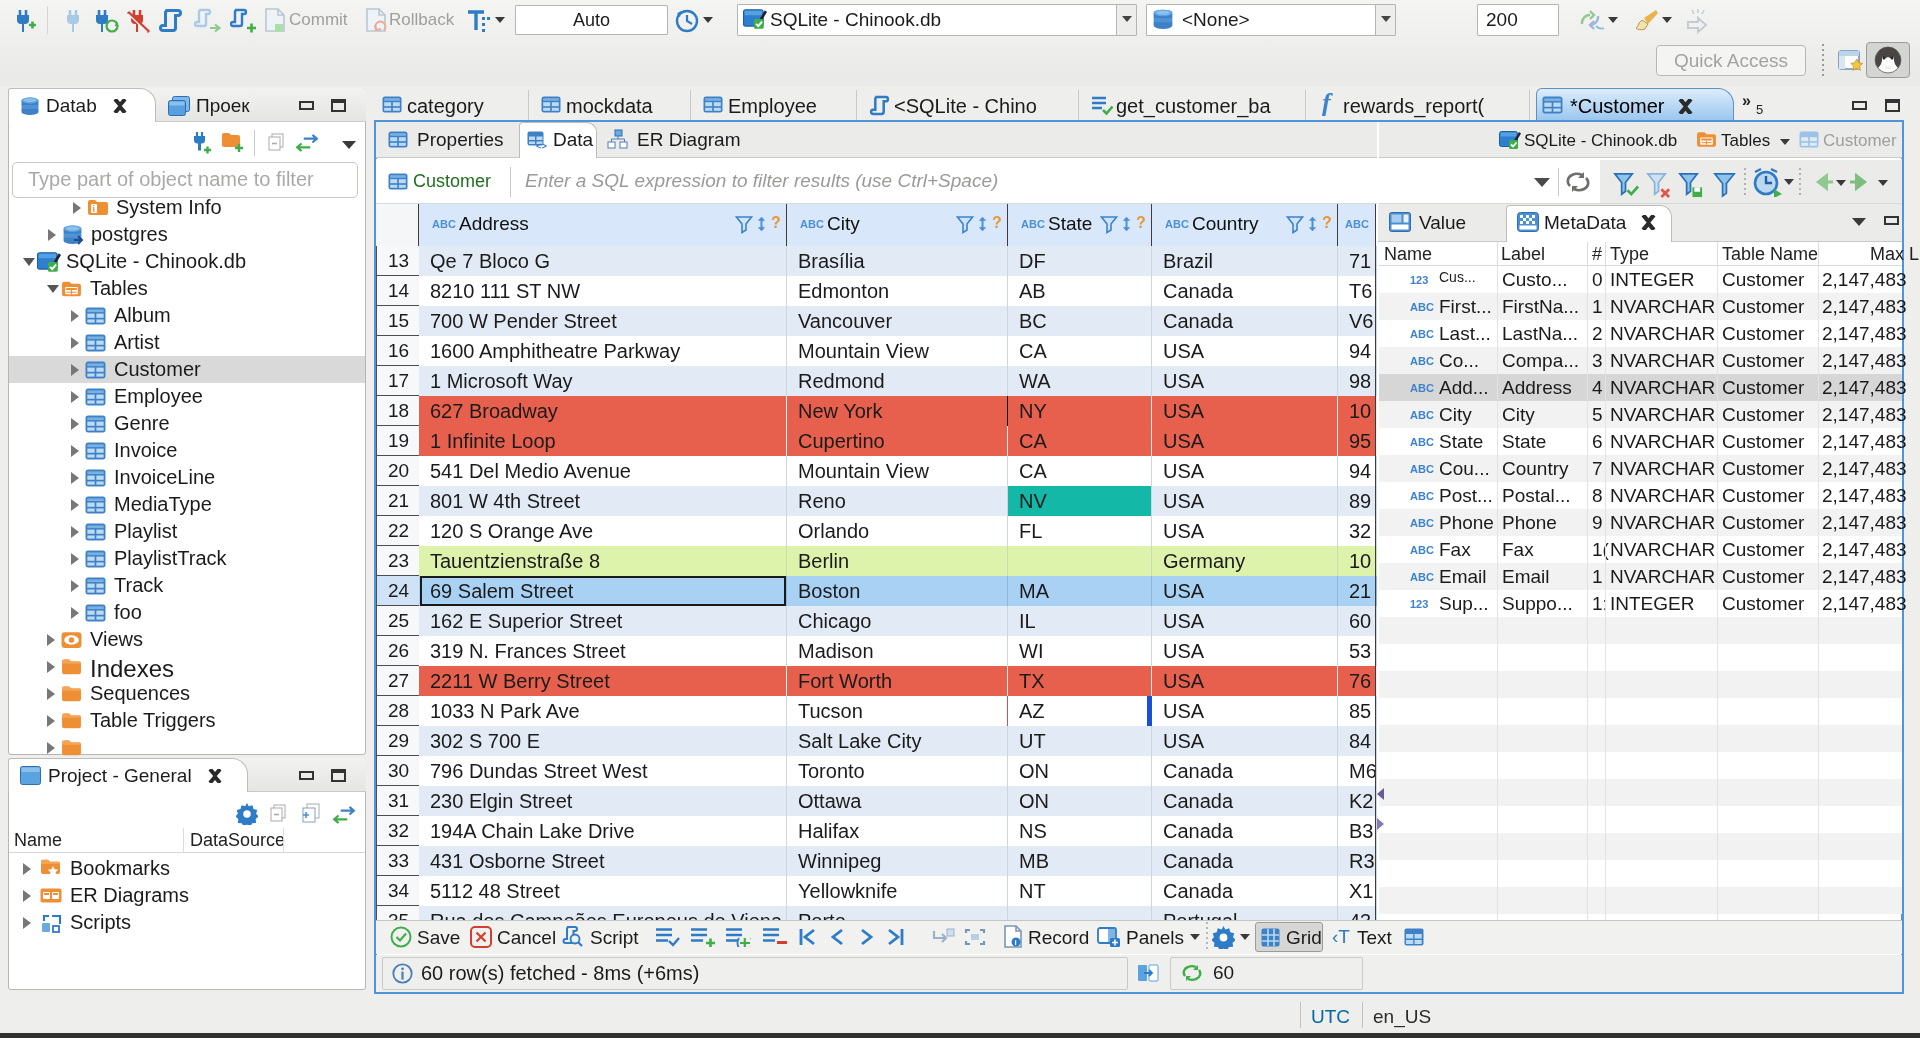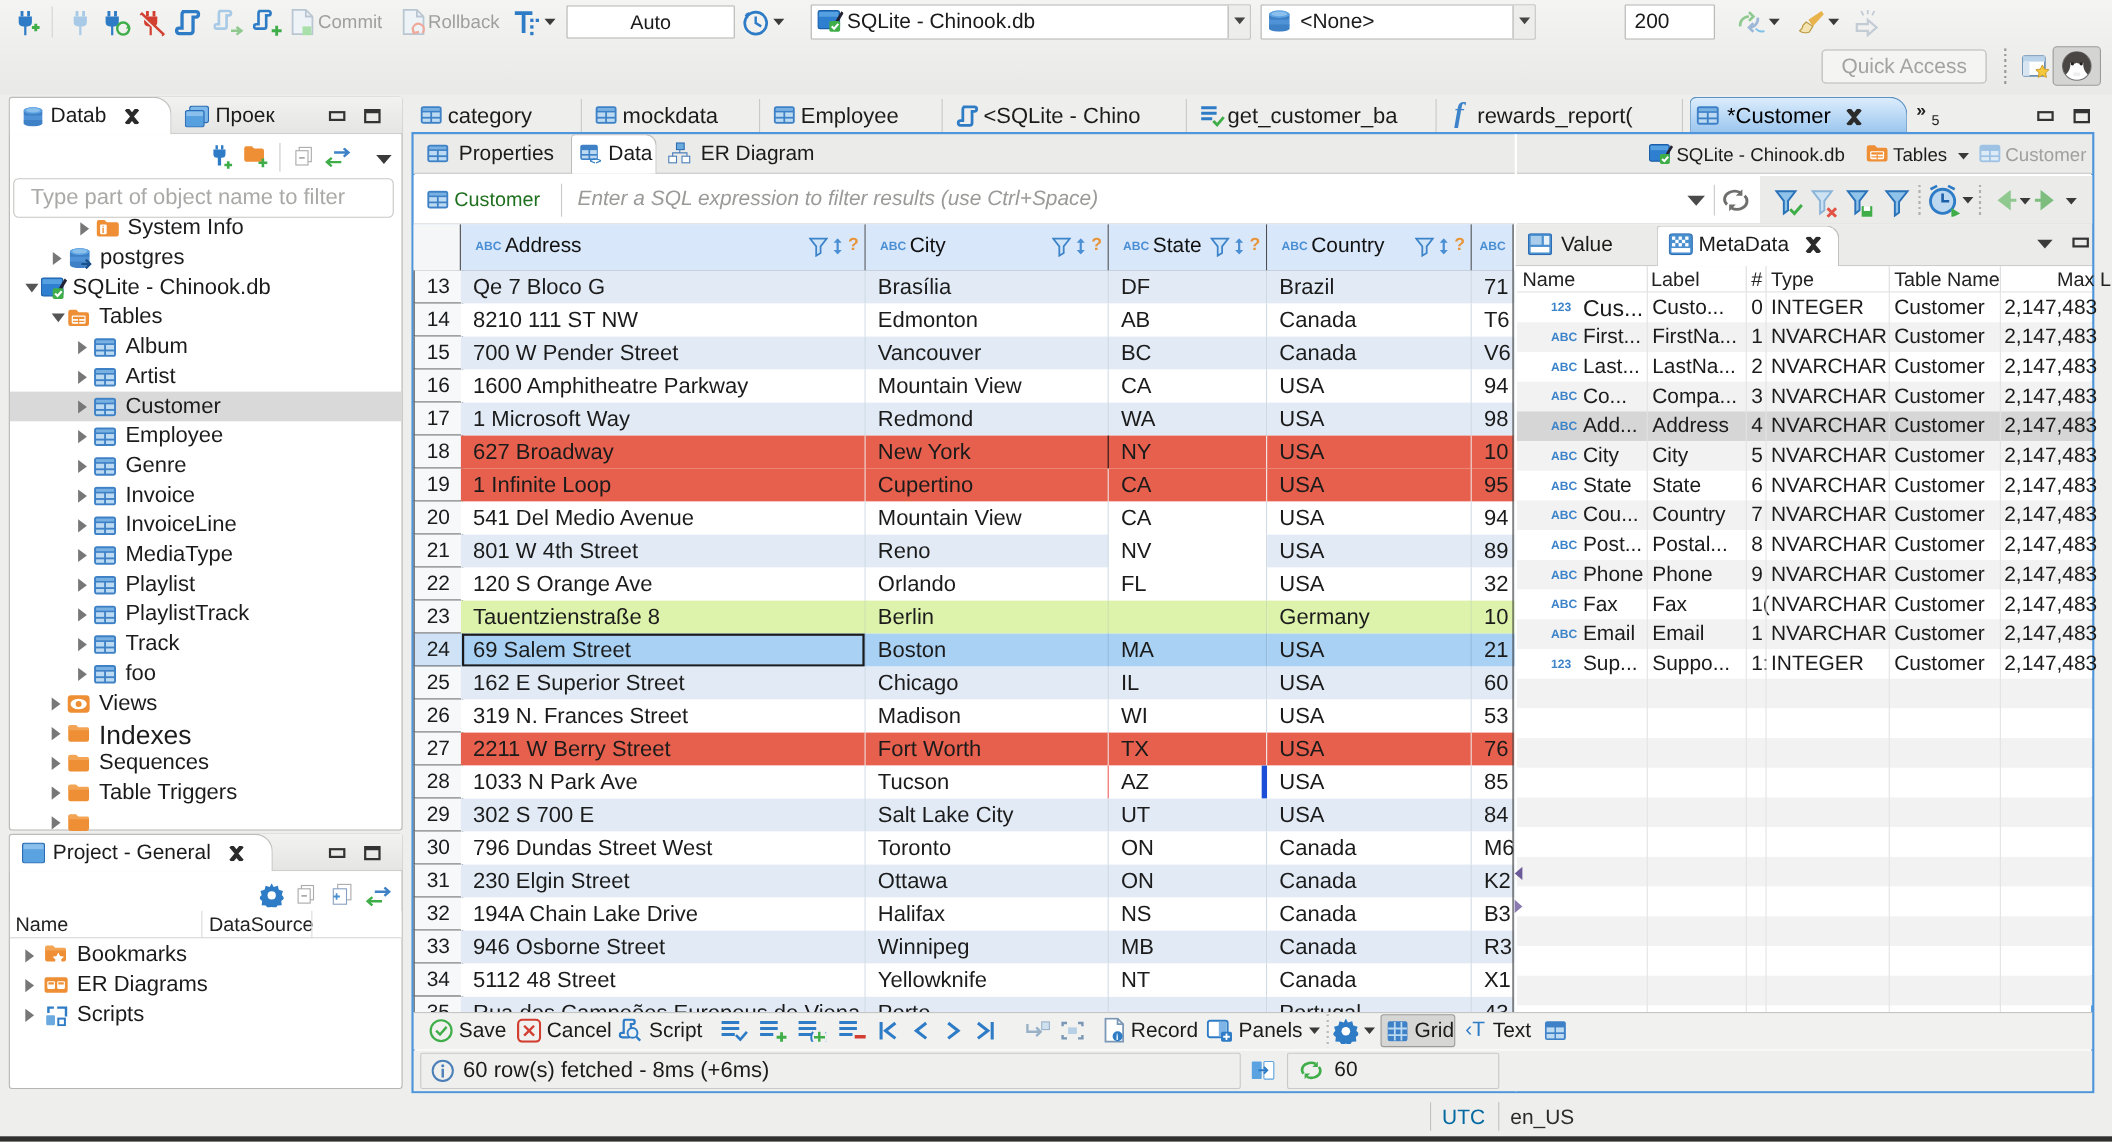--- a/index.html
+++ b/index.html
@@ -642,21 +642,21 @@
 <div class="gcell" style="left:1338px;top:426px;width:39px;background:#e7604d;border-right:1px solid #f0f0f0">95</div>
 <div class="rn" style="left:376px;top:456px;background:#f6f8fa">20</div>
 <div class="gcell" style="left:419px;top:456px;width:368px;background:#ffffff;border-right:1px solid #ccd6e0">541 Del Medio Avenue</div>
 <div class="gcell" style="left:787px;top:456px;width:221px;background:#ffffff;border-right:1px solid #ccd6e0">Mountain View</div>
 <div class="gcell" style="left:1008px;top:456px;width:144px;background:#ffffff;border-right:1px solid #ccd6e0">CA</div>
 <div class="gcell" style="left:1152px;top:456px;width:186px;background:#ffffff;border-right:1px solid #ccd6e0">USA</div>
 <div class="gcell" style="left:1338px;top:456px;width:39px;background:#ffffff;border-right:1px solid #ccd6e0">94</div>
 <div class="rn" style="left:376px;top:486px;background:#f6f8fa">21</div>
 <div class="gcell" style="left:419px;top:486px;width:368px;background:#e2ebf5;border-right:1px solid #ccd6e0">801 W 4th Street</div>
 <div class="gcell" style="left:787px;top:486px;width:221px;background:#e2ebf5;border-right:1px solid #ccd6e0">Reno</div>
-<div class="gcell" style="left:1008px;top:486px;width:144px;background:#ffffff;border-right:1px solid #ccd6e0">NV</div>
+<div class="gcell" style="left:1008px;top:486px;width:144px;background:#14b8a6;border-right:1px solid #ccd6e0">NV</div>
 <div class="gcell" style="left:1152px;top:486px;width:186px;background:#e2ebf5;border-right:1px solid #ccd6e0">USA</div>
 <div class="gcell" style="left:1338px;top:486px;width:39px;background:#e2ebf5;border-right:1px solid #ccd6e0">89</div>
 <div class="rn" style="left:376px;top:516px;background:#f6f8fa">22</div>
 <div class="gcell" style="left:419px;top:516px;width:368px;background:#ffffff;border-right:1px solid #ccd6e0">120 S Orange Ave</div>
 <div class="gcell" style="left:787px;top:516px;width:221px;background:#ffffff;border-right:1px solid #ccd6e0">Orlando</div>
 <div class="gcell" style="left:1008px;top:516px;width:144px;background:#ffffff;border-right:1px solid #ccd6e0">FL</div>
 <div class="gcell" style="left:1152px;top:516px;width:186px;background:#ffffff;border-right:1px solid #ccd6e0">USA</div>
 <div class="gcell" style="left:1338px;top:516px;width:39px;background:#ffffff;border-right:1px solid #ccd6e0">32</div>
 <div class="rn" style="left:376px;top:546px;background:#f6f8fa">23</div>
 <div class="gcell" style="left:419px;top:546px;width:368px;background:#ddf2ab;border-right:1px solid #c8ddb0">Tauentzienstraße 8</div>
@@ -713,21 +713,21 @@
 <div class="gcell" style="left:1008px;top:786px;width:144px;background:#e2ebf5;border-right:1px solid #ccd6e0">ON</div>
 <div class="gcell" style="left:1152px;top:786px;width:186px;background:#e2ebf5;border-right:1px solid #ccd6e0">Canada</div>
 <div class="gcell" style="left:1338px;top:786px;width:39px;background:#e2ebf5;border-right:1px solid #ccd6e0">K2</div>
 <div class="rn" style="left:376px;top:816px;background:#f6f8fa">32</div>
 <div class="gcell" style="left:419px;top:816px;width:368px;background:#ffffff;border-right:1px solid #ccd6e0">194A Chain Lake Drive</div>
 <div class="gcell" style="left:787px;top:816px;width:221px;background:#ffffff;border-right:1px solid #ccd6e0">Halifax</div>
 <div class="gcell" style="left:1008px;top:816px;width:144px;background:#ffffff;border-right:1px solid #ccd6e0">NS</div>
 <div class="gcell" style="left:1152px;top:816px;width:186px;background:#ffffff;border-right:1px solid #ccd6e0">Canada</div>
 <div class="gcell" style="left:1338px;top:816px;width:39px;background:#ffffff;border-right:1px solid #ccd6e0">B3</div>
 <div class="rn" style="left:376px;top:846px;background:#f6f8fa">33</div>
-<div class="gcell" style="left:419px;top:846px;width:368px;background:#e2ebf5;border-right:1px solid #ccd6e0">946 Osborne Street</div>
+<div class="gcell" style="left:419px;top:846px;width:368px;background:#e2ebf5;border-right:1px solid #ccd6e0">431 Osborne Street</div>
 <div class="gcell" style="left:787px;top:846px;width:221px;background:#e2ebf5;border-right:1px solid #ccd6e0">Winnipeg</div>
 <div class="gcell" style="left:1008px;top:846px;width:144px;background:#e2ebf5;border-right:1px solid #ccd6e0">MB</div>
 <div class="gcell" style="left:1152px;top:846px;width:186px;background:#e2ebf5;border-right:1px solid #ccd6e0">Canada</div>
 <div class="gcell" style="left:1338px;top:846px;width:39px;background:#e2ebf5;border-right:1px solid #ccd6e0">R3</div>
 <div class="rn" style="left:376px;top:876px;background:#f6f8fa">34</div>
 <div class="gcell" style="left:419px;top:876px;width:368px;background:#ffffff;border-right:1px solid #ccd6e0">5112 48 Street</div>
 <div class="gcell" style="left:787px;top:876px;width:221px;background:#ffffff;border-right:1px solid #ccd6e0">Yellowknife</div>
 <div class="gcell" style="left:1008px;top:876px;width:144px;background:#ffffff;border-right:1px solid #ccd6e0">NT</div>
 <div class="gcell" style="left:1152px;top:876px;width:186px;background:#ffffff;border-right:1px solid #ccd6e0">Canada</div>
 <div class="gcell" style="left:1338px;top:876px;width:39px;background:#ffffff;border-right:1px solid #ccd6e0">X1</div>
@@ -777,21 +777,21 @@
 <div class="tx" style="left:1610px;top:244px;font-size:18px;color:#222">Type</div>
 <div class="tx" style="left:1722px;top:244px;font-size:18px;color:#222">Table Name</div>
 <div class="tx" style="left:1870px;top:244px;font-size:18px;color:#222">Max L</div>
 <div class="sep" style="left:1497px;top:242px;height:24px;background:#dcdcdc"></div>
 <div class="sep" style="left:1587px;top:242px;height:24px;background:#dcdcdc"></div>
 <div class="sep" style="left:1605px;top:242px;height:24px;background:#dcdcdc"></div>
 <div class="sep" style="left:1717px;top:242px;height:24px;background:#dcdcdc"></div>
 <div class="sep" style="left:1818px;top:242px;height:24px;background:#dcdcdc"></div>
 <div class="a" style="left:1379px;top:266px;width:523px;height:27px;background:#ffffff"></div>
 <div class="tx abctag" style="left:1410px;top:274px">123</div>
-<div class="tx btxt" style="left:1439px;top:269px;font-size:21px">Cus...</div>
+<div class="tx btxt" style="left:1439px;top:269px;font-size:14px">Cus...</div>
 <div class="tx btxt" style="left:1502px;top:269px;font-size:19px">Custo...</div>
 <div class="tx btxt" style="left:1592px;top:269px;font-size:19px">0</div>
 <div class="tx btxt" style="left:1610px;top:269px;font-size:19px">INTEGER</div>
 <div class="tx btxt" style="left:1722px;top:269px;font-size:19px">Customer</div>
 <div class="tx btxt" style="left:1822px;top:269px;font-size:19px">2,147,483</div>
 <div class="a" style="left:1379px;top:293px;width:523px;height:27px;background:#f2f2f2"></div>
 <div class="tx abctag" style="left:1410px;top:301px">ABC</div>
 <div class="tx btxt" style="left:1439px;top:296px;font-size:19px">First...</div>
 <div class="tx btxt" style="left:1502px;top:296px;font-size:19px">FirstNa...</div>
 <div class="tx btxt" style="left:1592px;top:296px;font-size:19px">1</div>

